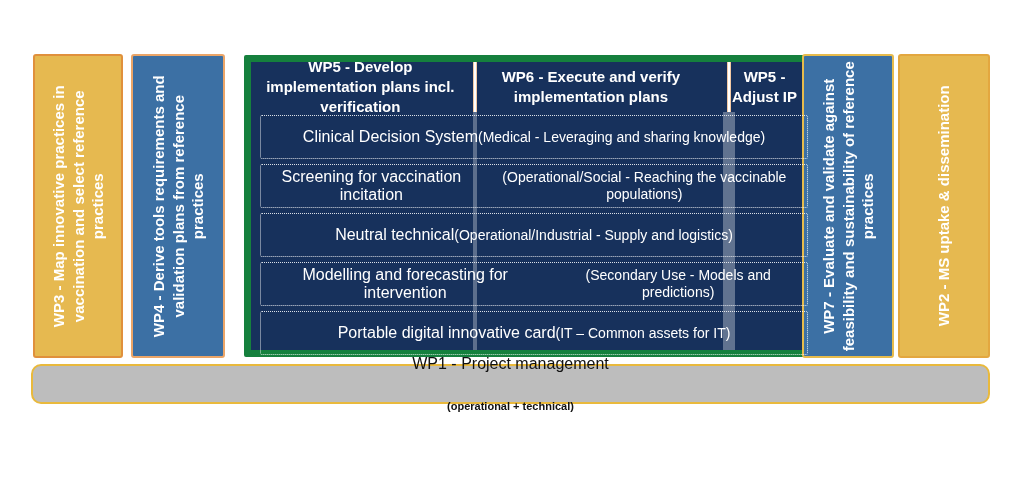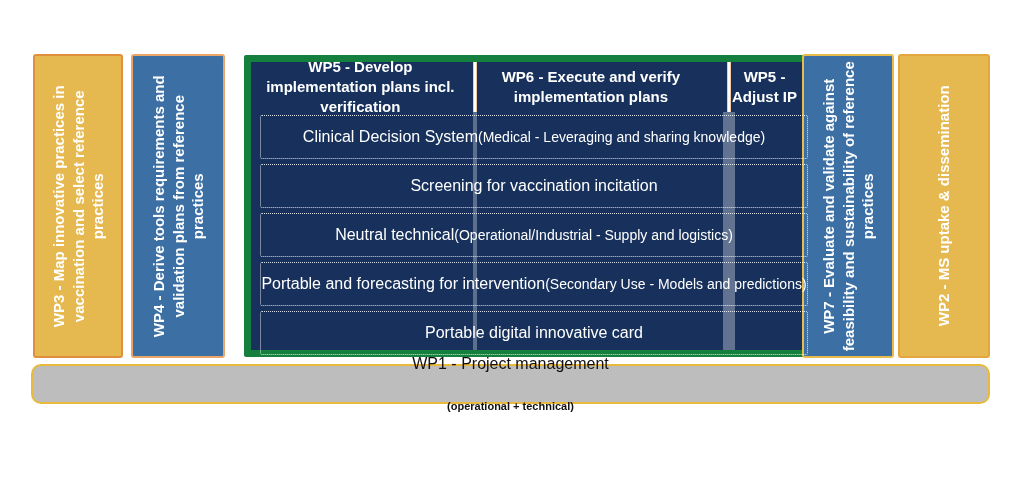--- a/index.html
+++ b/index.html
@@ -84,31 +84,33 @@
       <div class="dbody"></div>
     </div>
 
     <div class="bars">
       <div class="bar">
         <div class="bar-title">Clinical Decision System</div>
         <div class="bar-sub">(Medical - Leveraging and sharing knowledge)</div>
       </div>
       <div class="bar">
         <div class="bar-title">Screening for vaccination incitation</div>
+        <div class="bar-sub">(Operational/Social - Reaching the vaccinable populations)</div>
       </div>
       <div class="bar">
         <div class="bar-title">Neutral technical</div>
         <div class="bar-sub">(Operational/Industrial - Supply and logistics)</div>
       </div>
       <div class="bar">
-        <div class="bar-title">Portable and forecasting for intervention</div>
+        <div class="bar-title">Modelling and forecasting for intervention</div>
         <div class="bar-sub">(Secondary Use - Models and predictions)</div>
       </div>
       <div class="bar">
         <div class="bar-title">Portable digital innovative card</div>
+        <div class="bar-sub">(IT – Common assets for IT)</div>
       </div>
     </div>
   </div>
 
   <div class="vcol col-wp7">
     <div class="vtext">WP7 - Evaluate and validate against feasibility and sustainability of reference practices</div>
   </div>
 
   <div class="vcol col-wp2">
     <div class="vtext">WP2 - MS uptake &amp; dissemination</div>

